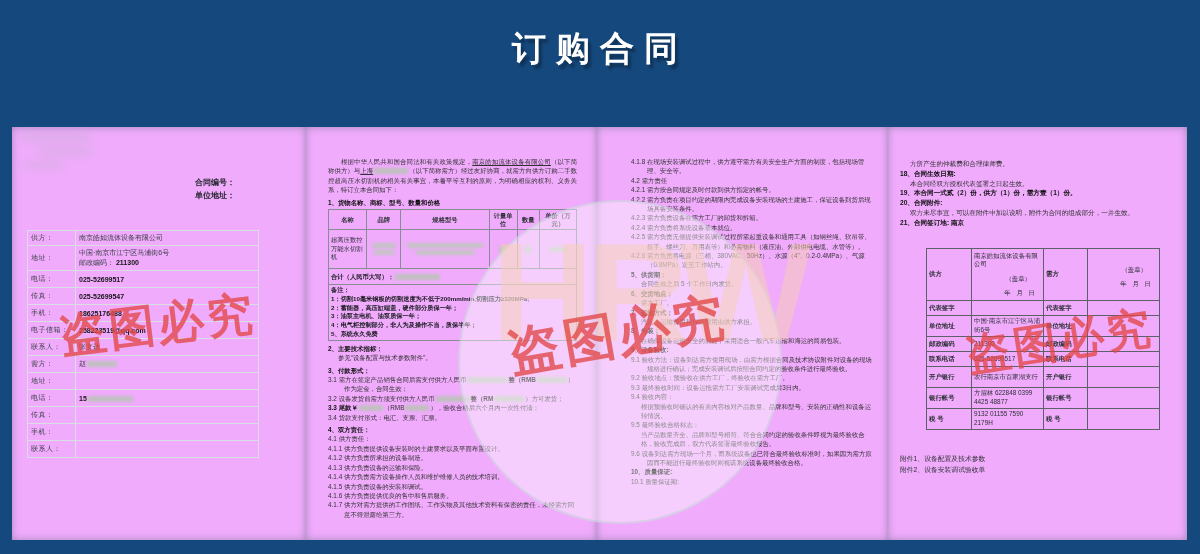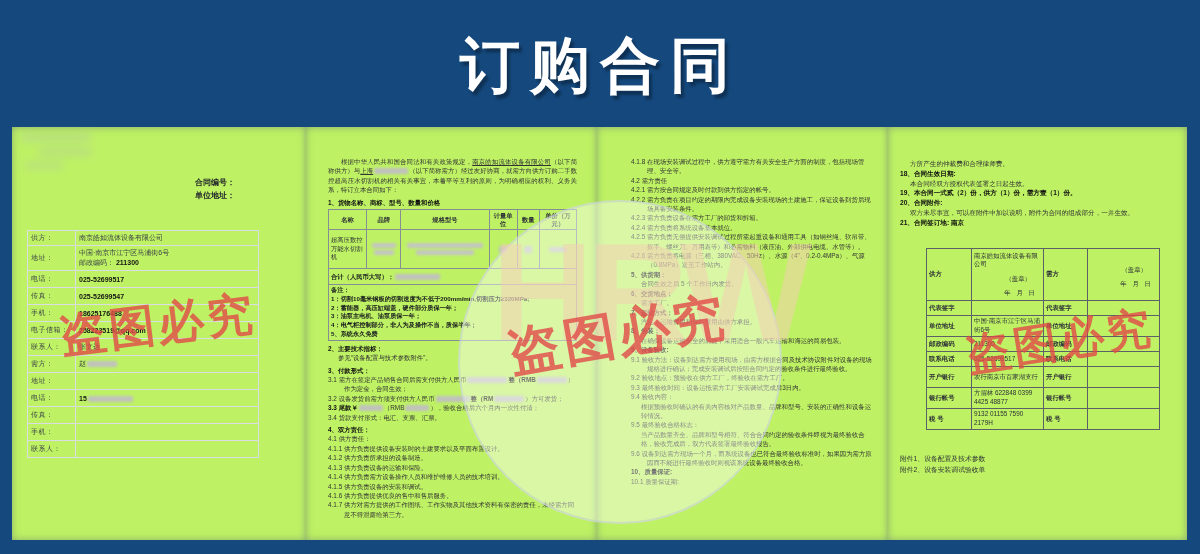--- a/index.html
+++ b/index.html
@@ -5,26 +5,26 @@
   html,body{margin:0;padding:0;}
   body{
     width:1200px;height:554px;position:relative;overflow:hidden;
     background:#15497E;
     font-family:"Liberation Sans","DejaVu Sans",sans-serif;
   }
   
   .banner{position:absolute;left:0;top:0;width:1200px;height:127px;}
   .banner-title{
     margin:0;padding-top:26px;text-align:center;
-    font-size:60px;font-weight:bold;color:#ffffff;letter-spacing:10px;
+    font-size:34px;font-weight:bold;color:#ffffff;letter-spacing:10px;
     text-shadow:3px 4px 3px rgba(0,0,0,0.35);
   }
   
   .pages{position:absolute;left:12px;top:127px;width:1175px;height:413px;background:#fdfdfd;}
-  .page{position:absolute;top:0;height:413px;background:#bef264;
+  .page{position:absolute;top:0;height:413px;background:#f0abfc;
     box-shadow:inset -4px 0 7px -3px rgba(100,112,128,.38), inset 4px 0 7px -3px rgba(100,112,128,.28),
                inset 0 5px 8px -4px rgba(100,112,128,.30), inset 0 -5px 8px -4px rgba(100,112,128,.25);}
   #page1{left:0;width:294px;}
   #page2{left:294px;width:291px;}
   #page3{left:585px;width:291px;}
   #page4{left:876px;width:299px;}
 
   
   .blob{position:absolute;background:#aeb4bb;opacity:.30;filter:blur(4px);border-radius:4px;}
   .p1-header{position:absolute;left:183px;top:49px;font-size:8px;line-height:13px;font-weight:bold;color:#22262b;}

